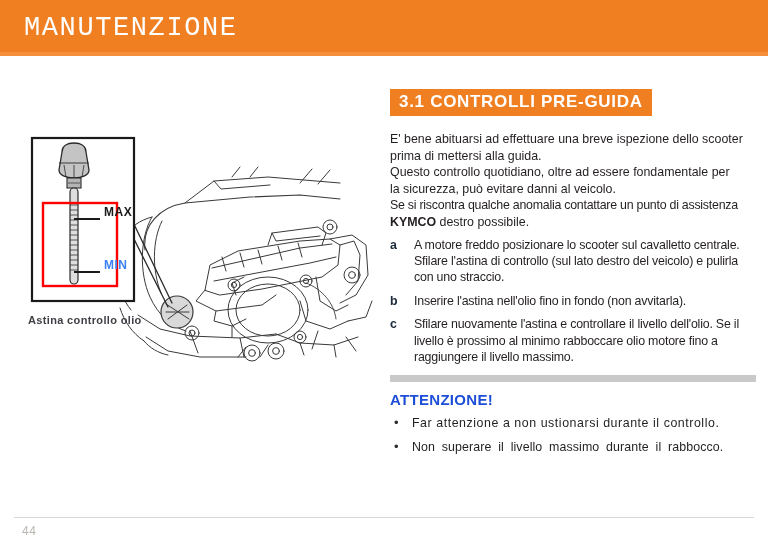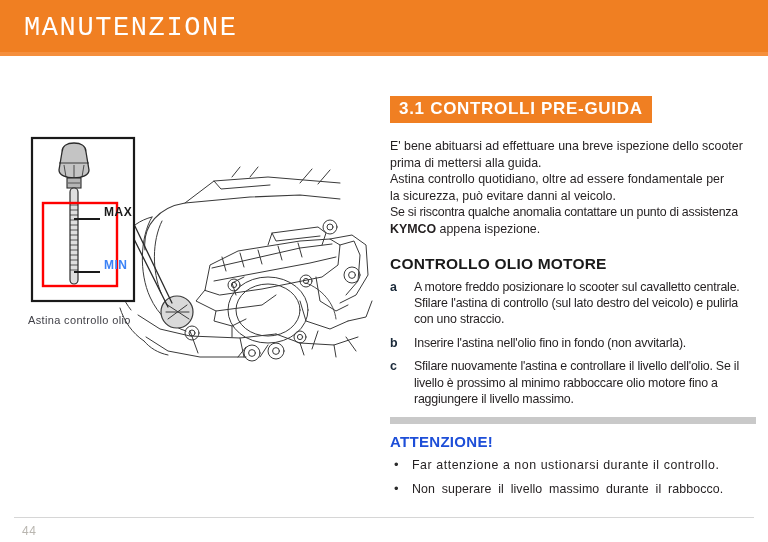--- a/index.html
+++ b/index.html
@@ -55,27 +55,28 @@
   }
   .illus-svg { display: block; }
   .fig-caption {
     position: absolute;
     left: 28px;
     top: 209px;
     font-size: 11px;
     color: #3f3f46;
     letter-spacing: .35px;
     white-space: nowrap;
+    font-weight: bold;
   }
 
   
   .right-col {
     position: absolute;
     left: 390px;
-    top: 96px;
+    top: 89px;
     width: 366px;
   }
 
   .section-head {
     display: inline-block;
     background: #f07f22;
     color: #ffffff;
     font-size: 17px;
     font-weight: bold;
     letter-spacing: .7px;
@@ -324,27 +325,26 @@
   <div class="fig-caption">Astina controllo olio</div>
 </div>
 
 <div class="right-col">
 
   <div class="section-head">3.1  CONTROLLI PRE-GUIDA</div>
 
   <div class="intro">
     <p>E' bene abituarsi ad effettuare una breve ispezione dello scooter</p>
     <p>prima di mettersi alla guida.</p>
-    <p>Astina controllo quotidiano, oltre ad essere fondamentale per</p>
+    <p>Questo controllo quotidiano, oltre ad essere fondamentale per</p>
     <p>la sicurezza, può evitare danni al veicolo.</p>
     <p class="tight">Se si riscontra qualche anomalia contattare un punto di assistenza</p>
-    <p><span class="brand">KYMCO</span><span> appena ispezione.</span></p>
+    <p><span class="brand">KYMCO</span><span> destro possibile.</span></p>
   </div>
 
-  <div class="sub-head">CONTROLLO OLIO MOTORE</div>
 
   <div class="steps">
     <div class="step">
       <div class="step-marker">a</div>
       <div class="step-text">A motore freddo posizionare lo scooter sul cavalletto centrale. Sfilare l'astina di controllo (sul lato destro del veicolo) e pulirla con uno straccio.</div>
     </div>
     <div class="step">
       <div class="step-marker">b</div>
       <div class="step-text">Inserire l'astina nell'olio fino in fondo (non avvitarla).</div>
     </div>

